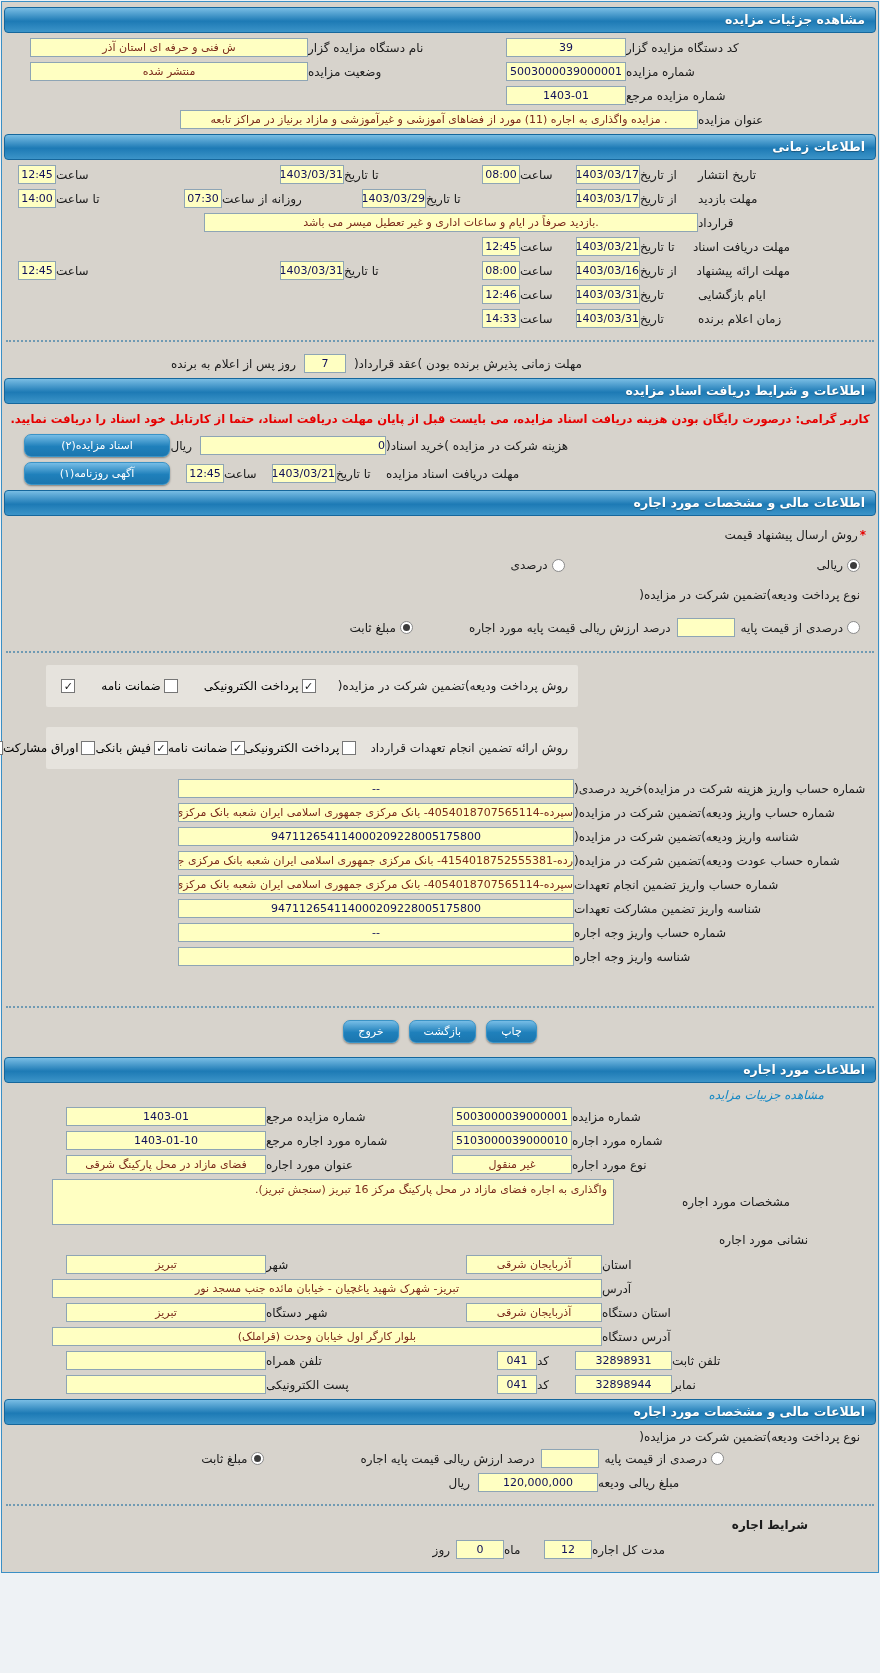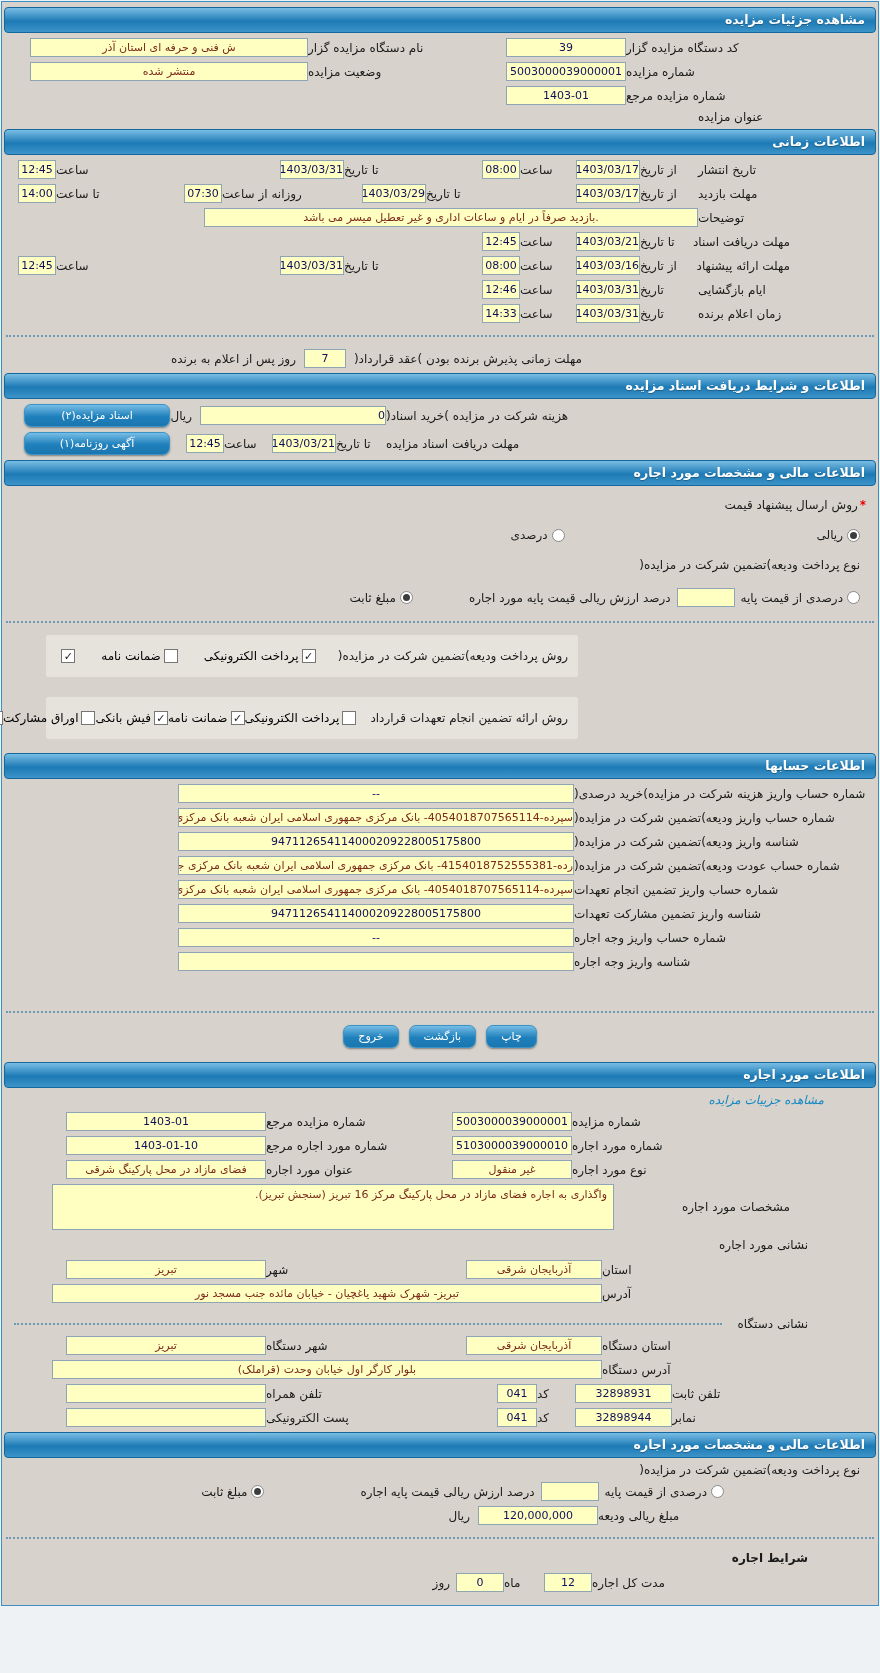--- a/index.html
+++ b/index.html
@@ -57,20 +57,21 @@
     <span class="fld fa" style="width:276px">منتشر شده</span>
   </div>
 
   <div class="row" style="padding:0 72px 0 20px">
     <span class="lbl tl" style="width:172px">شماره مزایده مرجع</span>
     <span class="fld num" style="width:118px">1403-01</span>
   </div>
 
   <div class="row" style="padding:0 72px 0 170px">
     <span class="lbl tl" style="width:100px">عنوان مزایده</span>
+    <span class="fld fa" style="flex:1">. مزایده واگذاری به اجاره (11) مورد از فضاهای آموزشی و غیرآموزشی و مازاد برنیاز در مراکز تابعه</span>
   </div>
 
   <div class="hdr">اطلاعات زمانی</div>
 
   <div class="row" style="padding:0 80px 0 8px">
     <span class="lbl tl" style="width:92px">تاریخ انتشار</span>
     <span class="lbl tl" style="width:58px">از تاریخ</span>
     <span class="fld num" style="width:62px">1403/03/17</span>
     <span class="lbl tl" style="width:40px;margin-right:16px">ساعت</span>
     <span class="fld num" style="width:36px">08:00</span>
@@ -86,21 +87,21 @@
     <span class="fld num" style="width:62px">1403/03/17</span>
     <span class="lbl tl" style="width:50px;margin-right:100px">تا تاریخ</span>
     <span class="fld num" style="width:62px">1403/03/29</span>
     <span class="lbl tl" style="width:94px;margin-right:46px">روزانه از ساعت</span>
     <span class="fld num" style="width:36px">07:30</span>
     <span class="lbl tl" style="width:52px;margin-right:auto">تا ساعت</span>
     <span class="fld num" style="width:36px">14:00</span>
   </div>
 
   <div class="row" style="padding:0 80px 0 8px">
-    <span class="lbl tl" style="width:92px">توضیحات</span>
+    <span class="lbl tl" style="width:92px">قرارداد</span>
     <span class="fld fa" style="width:492px">.بازدید صرفاً در ایام و ساعات اداری و غیر تعطیل میسر می باشد</span>
   </div>
 
   <div class="row" style="padding:0 80px 0 8px">
     <span class="lbl tl" style="width:92px">مهلت دریافت اسناد</span>
     <span class="lbl tl" style="width:58px">تا تاریخ</span>
     <span class="fld num" style="width:62px">1403/03/21</span>
     <span class="lbl tl" style="width:40px;margin-right:16px">ساعت</span>
     <span class="fld num" style="width:36px">12:45</span>
   </div>
@@ -136,20 +137,21 @@
   <div class="dots"></div>
 
   <div class="row" style="padding:0 288px 0 8px">
     <span class="lbl">مهلت زمانی پذیرش برنده بودن )عقد قرارداد(</span>
     <span class="fld num" style="width:40px;margin:0 8px">7</span>
     <span class="lbl">روز پس از اعلام به برنده</span>
   </div>
 
   <div class="hdr">اطلاعات و شرایط دریافت اسناد مزایده</div>
 
+  <div class="warn">کاربر گرامی: درصورت رایگان بودن هزینه دریافت اسناد مزایده، می بایست قبل از پایان مهلت دریافت اسناد، حتما از کارتابل خود اسناد را دریافت نمایید.</div>
 
   <div class="row" style="padding:0 288px 0 14px">
     <span class="lbl tl" style="width:196px">هزینه شرکت در مزایده )خرید اسناد(</span>
     <span class="fld num" style="width:180px;text-align:right;padding-left:4px">0</span>
     <span class="lbl tl" style="margin-right:8px">ریال</span>
     <span class="btn" style="width:116px;margin-right:auto">اسناد مزایده(۲)</span>
   </div>
 
   <div class="row" style="padding:0 288px 0 14px">
     <span class="lbl tl" style="width:196px">مهلت دریافت اسناد مزایده</span>
@@ -238,21 +240,20 @@
       <span>اوراق مشارکت</span>
     </span>
     <span class="cbi">
       <span class="cb">
           <i></i>
         </span>
 
     </span>
   </div>
 
-  <div class="hdr" style="margin-top:14px">اطلاعات حسابها</div>
 
   <div class="row" style="padding-left:168px">
     <span class="lbl tl" style="flex:1">شماره حساب واریز هزینه شرکت در مزایده)خرید درصدی(</span>
     <span class="fld num" style="width:394px">--</span>
   </div>
   <div class="row" style="padding-left:168px">
     <span class="lbl tl" style="flex:1">شماره حساب واریز ودیعه)تضمین شرکت در مزایده(</span>
     <span class="fld fa" style="width:394px">سپرده-4054018707565114- بانک مرکزی جمهوری اسلامی ایران شعبه بانک مرکزی جمهوری</span>
   </div>
   <div class="row" style="padding-left:168px">
@@ -327,24 +328,20 @@
     <span class="fld fa" style="width:134px">آذربایجان شرقی</span>
     <span class="lbl tl" style="width:78px;margin-right:auto">شهر</span>
     <span class="fld fa" style="width:198px">تبریز</span>
   </div>
 
   <div class="row" style="padding:0 186px 0 42px">
     <span class="lbl tl" style="width:82px">آدرس</span>
     <span class="fld fa" style="flex:1">تبریز- شهرک شهید یاغچیان - خیابان مائده جنب مسجد نور</span>
   </div>
 
-  <div class="row" style="padding-right:62px;margin-top:14px">
-    <span class="lbl">نشانی دستگاه</span>
-    <span class="dotline"></span>
-  </div>
 
   <div class="row" style="padding:0 156px 0 56px">
     <span class="lbl tl" style="width:112px">استان دستگاه</span>
     <span class="fld fa" style="width:134px">آذربایجان شرقی</span>
     <span class="lbl tl" style="width:92px;margin-right:auto">شهر دستگاه</span>
     <span class="fld fa" style="width:198px">تبریز</span>
   </div>
 
   <div class="row" style="padding:0 156px 0 42px">
     <span class="lbl tl" style="width:112px">آدرس دستگاه</span>

